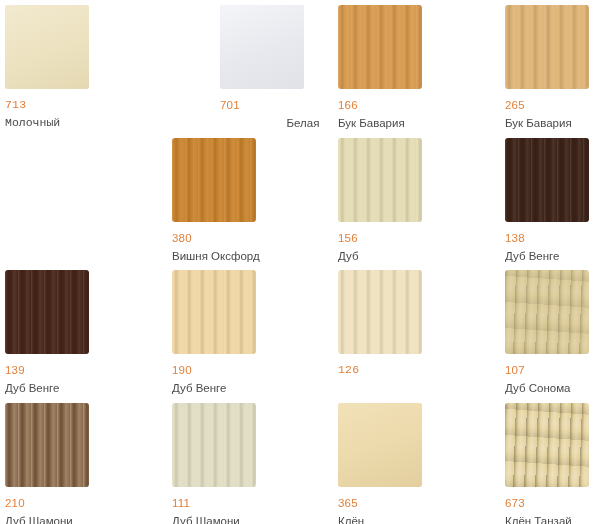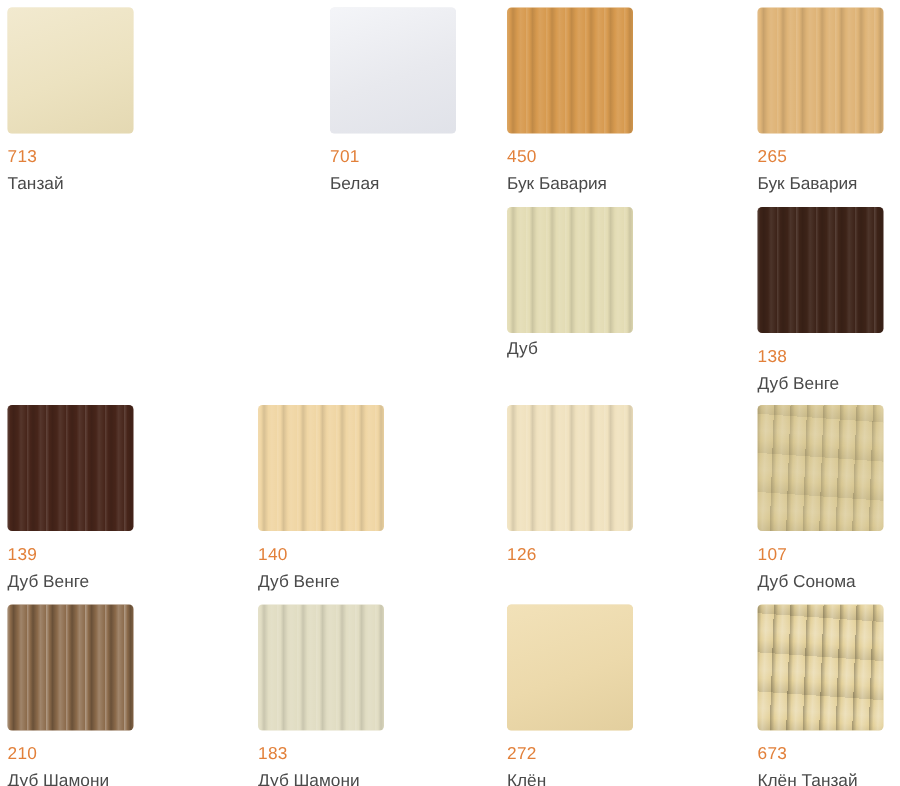--- a/index.html
+++ b/index.html
@@ -48,107 +48,115 @@
     font-size: 11.5px;
     color: #4a4a4a;
     line-height: 14px;
     white-space: nowrap;
   }
 </style>
 </head>
 <body>
 
 <div class="swatch-grid">
-    <div class="swatch-cell" style="left: 5px; top: 5px;">
+    <div class="swatch-cell" style="left: 5px; top: 5px; font-family: Liberation Mono, monospace;">
       <div class="swatch-chip" style="width: 84px; height: 84px; background: rgb(236, 226, 192);">
         <div class="grain" style="background-image: linear-gradient(160deg, rgb(243, 235, 210) 0%, rgb(236, 226, 192) 55%, rgb(227, 215, 176) 100%); opacity: 0.85;"></div>
       </div>
       <div class="swatch-code" style="color: rgb(226, 128, 58);">713</div>
-      <div class="swatch-name" style="color: rgb(74, 74, 74);">Танзай</div>
+      <div class="swatch-name" style="color: rgb(74, 74, 74);">Молочный</div>
     </div>
     <div class="swatch-cell" style="left: 172px; top: 5px; margin-left: 48px;">
       <div class="swatch-chip" style="width: 84px; height: 84px; background: rgb(232, 233, 238);">
         <div class="grain" style="background-image: linear-gradient(160deg, rgb(246, 247, 250) 0%, rgb(232, 233, 238) 55%, rgb(223, 225, 232) 100%); opacity: 0.85;"></div>
       </div>
       <div class="swatch-code" style="color: rgb(226, 128, 58);">701</div>
-      <div class="swatch-name" style="color: rgb(74, 74, 74);">Белая</div>
+      <div class="swatch-name" style="color: rgb(74, 74, 74); text-align: center;">Белая</div>
     </div>
     <div class="swatch-cell" style="left: 338px; top: 5px;">
       <div class="swatch-chip" style="width: 84px; height: 84px; background: rgb(215, 154, 79);">
         <div class="grain" style="background-image: repeating-linear-gradient(90deg, rgba(255, 255, 255, 0.13) 0px, rgba(255, 255, 255, 0) 2px, rgba(0, 0, 0, 0.106) 4px, rgba(0, 0, 0, 0) 7px, rgba(255, 255, 255, 0.08) 9px, rgba(255, 255, 255, 0) 13px);"></div>
       </div>
-      <div class="swatch-code" style="color: rgb(226, 128, 58);">450</div>
+      <div class="swatch-code" style="color: rgb(226, 128, 58);">166</div>
       <div class="swatch-name" style="color: rgb(74, 74, 74);">Бук Бавария</div>
     </div>
     <div class="swatch-cell" style="left: 505px; top: 5px;">
       <div class="swatch-chip" style="width: 84px; height: 84px; background: rgb(223, 180, 119);">
         <div class="grain" style="background-image: repeating-linear-gradient(90deg, rgba(255, 255, 255, 0.13) 0px, rgba(255, 255, 255, 0) 2px, rgba(0, 0, 0, 0.106) 4px, rgba(0, 0, 0, 0) 7px, rgba(255, 255, 255, 0.08) 9px, rgba(255, 255, 255, 0) 13px);"></div>
       </div>
       <div class="swatch-code" style="color: rgb(226, 128, 58);">265</div>
       <div class="swatch-name" style="color: rgb(74, 74, 74);">Бук Бавария</div>
     </div>
+    <div class="swatch-cell" style="left: 172px; top: 138px;">
+      <div class="swatch-chip" style="width: 84px; height: 84px; background: rgb(201, 131, 47);">
+        <div class="grain" style="background-image: repeating-linear-gradient(90deg, rgba(255, 255, 255, 0.13) 0px, rgba(255, 255, 255, 0) 2px, rgba(0, 0, 0, 0.106) 4px, rgba(0, 0, 0, 0) 7px, rgba(255, 255, 255, 0.08) 9px, rgba(255, 255, 255, 0) 13px);"></div>
+      </div>
+      <div class="swatch-code" style="color: rgb(226, 128, 58);">380</div>
+      <div class="swatch-name" style="color: rgb(74, 74, 74);">Вишня Оксфорд</div>
+    </div>
     <div class="swatch-cell" style="left: 338px; top: 138px;">
       <div class="swatch-chip" style="width: 84px; height: 84px; background: rgb(227, 220, 180);">
         <div class="grain" style="background-image: repeating-linear-gradient(90deg, rgba(255, 255, 255, 0.13) 0px, rgba(255, 255, 255, 0) 2px, rgba(0, 0, 0, 0.106) 4px, rgba(0, 0, 0, 0) 7px, rgba(255, 255, 255, 0.08) 9px, rgba(255, 255, 255, 0) 13px);"></div>
       </div>
+      <div class="swatch-code" style="color: rgb(226, 128, 58);">156</div>
       <div class="swatch-name" style="color: rgb(74, 74, 74);">Дуб</div>
     </div>
     <div class="swatch-cell" style="left: 505px; top: 138px;">
       <div class="swatch-chip" style="width: 84px; height: 84px; background: rgb(61, 35, 24);">
         <div class="grain" style="background-image: repeating-linear-gradient(90deg, rgba(255, 255, 255, 0.13) 0px, rgba(255, 255, 255, 0) 2px, rgba(0, 0, 0, 0.106) 4px, rgba(0, 0, 0, 0) 7px, rgba(255, 255, 255, 0.08) 9px, rgba(255, 255, 255, 0) 13px);"></div>
       </div>
       <div class="swatch-code" style="color: rgb(226, 128, 58);">138</div>
       <div class="swatch-name" style="color: rgb(74, 74, 74);">Дуб Венге</div>
     </div>
     <div class="swatch-cell" style="left: 5px; top: 270px;">
       <div class="swatch-chip" style="width: 84px; height: 84px; background: rgb(71, 37, 26);">
         <div class="grain" style="background-image: repeating-linear-gradient(90deg, rgba(255, 255, 255, 0.13) 0px, rgba(255, 255, 255, 0) 2px, rgba(0, 0, 0, 0.106) 4px, rgba(0, 0, 0, 0) 7px, rgba(255, 255, 255, 0.08) 9px, rgba(255, 255, 255, 0) 13px);"></div>
       </div>
       <div class="swatch-code" style="color: rgb(226, 128, 58);">139</div>
       <div class="swatch-name" style="color: rgb(74, 74, 74);">Дуб Венге</div>
     </div>
     <div class="swatch-cell" style="left: 172px; top: 270px;">
       <div class="swatch-chip" style="width: 84px; height: 84px; background: rgb(240, 214, 164);">
         <div class="grain" style="background-image: repeating-linear-gradient(90deg, rgba(255, 255, 255, 0.13) 0px, rgba(255, 255, 255, 0) 2px, rgba(0, 0, 0, 0.106) 4px, rgba(0, 0, 0, 0) 7px, rgba(255, 255, 255, 0.08) 9px, rgba(255, 255, 255, 0) 13px);"></div>
       </div>
-      <div class="swatch-code" style="color: rgb(226, 128, 58);">140</div>
+      <div class="swatch-code" style="color: rgb(226, 128, 58);">190</div>
       <div class="swatch-name" style="color: rgb(74, 74, 74);">Дуб Венге</div>
     </div>
     <div class="swatch-cell" style="left: 338px; top: 270px;">
       <div class="swatch-chip" style="width: 84px; height: 84px; background: rgb(240, 226, 191);">
         <div class="grain" style="background-image: repeating-linear-gradient(90deg, rgba(255, 255, 255, 0.13) 0px, rgba(255, 255, 255, 0) 2px, rgba(0, 0, 0, 0.106) 4px, rgba(0, 0, 0, 0) 7px, rgba(255, 255, 255, 0.08) 9px, rgba(255, 255, 255, 0) 13px);"></div>
       </div>
-      <div class="swatch-code" style="color: rgb(226, 128, 58);">126</div>
+      <div class="swatch-code" style="color: rgb(226, 128, 58); font-family: Liberation Mono, monospace;">126</div>
     </div>
     <div class="swatch-cell" style="left: 505px; top: 270px;">
       <div class="swatch-chip" style="width: 84px; height: 84px; background: rgb(217, 200, 147);">
         <div class="grain" style="background-image: repeating-linear-gradient(92deg, rgba(0, 0, 0, 0.16) 0px, rgba(0, 0, 0, 0) 3px, rgba(255, 255, 255, 0.16) 6px, rgba(255, 255, 255, 0) 11px), repeating-linear-gradient(4deg, rgba(0, 0, 0, 0.08) 0px, rgba(0, 0, 0, 0) 9px, rgba(255, 255, 255, 0.08) 15px, rgba(255, 255, 255, 0) 26px);"></div>
       </div>
       <div class="swatch-code" style="color: rgb(226, 128, 58);">107</div>
       <div class="swatch-name" style="color: rgb(74, 74, 74);">Дуб Сонома</div>
     </div>
     <div class="swatch-cell" style="left: 5px; top: 403px;">
       <div class="swatch-chip" style="width: 84px; height: 84px; background: rgb(139, 106, 74);">
         <div class="grain" style="background-image: repeating-linear-gradient(90deg, rgba(255, 255, 255, 0.3) 0px, rgba(255, 255, 255, 0) 2px, rgba(0, 0, 0, 0.24) 4px, rgba(0, 0, 0, 0) 7px, rgba(255, 255, 255, 0.18) 9px, rgba(255, 255, 255, 0) 13px);"></div>
       </div>
       <div class="swatch-code" style="color: rgb(226, 128, 58);">210</div>
       <div class="swatch-name" style="color: rgb(74, 74, 74);">Дуб Шамони</div>
     </div>
     <div class="swatch-cell" style="left: 172px; top: 403px;">
       <div class="swatch-chip" style="width: 84px; height: 84px; background: rgb(225, 221, 195);">
         <div class="grain" style="background-image: repeating-linear-gradient(90deg, rgba(255, 255, 255, 0.13) 0px, rgba(255, 255, 255, 0) 2px, rgba(0, 0, 0, 0.106) 4px, rgba(0, 0, 0, 0) 7px, rgba(255, 255, 255, 0.08) 9px, rgba(255, 255, 255, 0) 13px);"></div>
       </div>
-      <div class="swatch-code" style="color: rgb(226, 128, 58);">183</div>
+      <div class="swatch-code" style="color: rgb(226, 128, 58);">111</div>
       <div class="swatch-name" style="color: rgb(74, 74, 74);">Дуб Шамони</div>
     </div>
     <div class="swatch-cell" style="left: 338px; top: 403px;">
       <div class="swatch-chip" style="width: 84px; height: 84px; background: rgb(236, 217, 171);">
         <div class="grain" style="background-image: linear-gradient(160deg, rgb(243, 227, 187) 0%, rgb(236, 217, 171) 55%, rgb(225, 205, 156) 100%); opacity: 0.85;"></div>
       </div>
-      <div class="swatch-code" style="color: rgb(226, 128, 58);">272</div>
+      <div class="swatch-code" style="color: rgb(226, 128, 58);">365</div>
       <div class="swatch-name" style="color: rgb(74, 74, 74);">Клён</div>
     </div>
     <div class="swatch-cell" style="left: 505px; top: 403px;">
       <div class="swatch-chip" style="width: 84px; height: 84px; background: rgb(228, 209, 154);">
         <div class="grain" style="background-image: repeating-linear-gradient(92deg, rgba(0, 0, 0, 0.26) 0px, rgba(0, 0, 0, 0) 3px, rgba(255, 255, 255, 0.26) 6px, rgba(255, 255, 255, 0) 11px), repeating-linear-gradient(4deg, rgba(0, 0, 0, 0.13) 0px, rgba(0, 0, 0, 0) 9px, rgba(255, 255, 255, 0.13) 15px, rgba(255, 255, 255, 0) 26px);"></div>
       </div>
       <div class="swatch-code" style="color: rgb(226, 128, 58);">673</div>
       <div class="swatch-name" style="color: rgb(74, 74, 74);">Клён Танзай</div>
     </div>
   </div>

